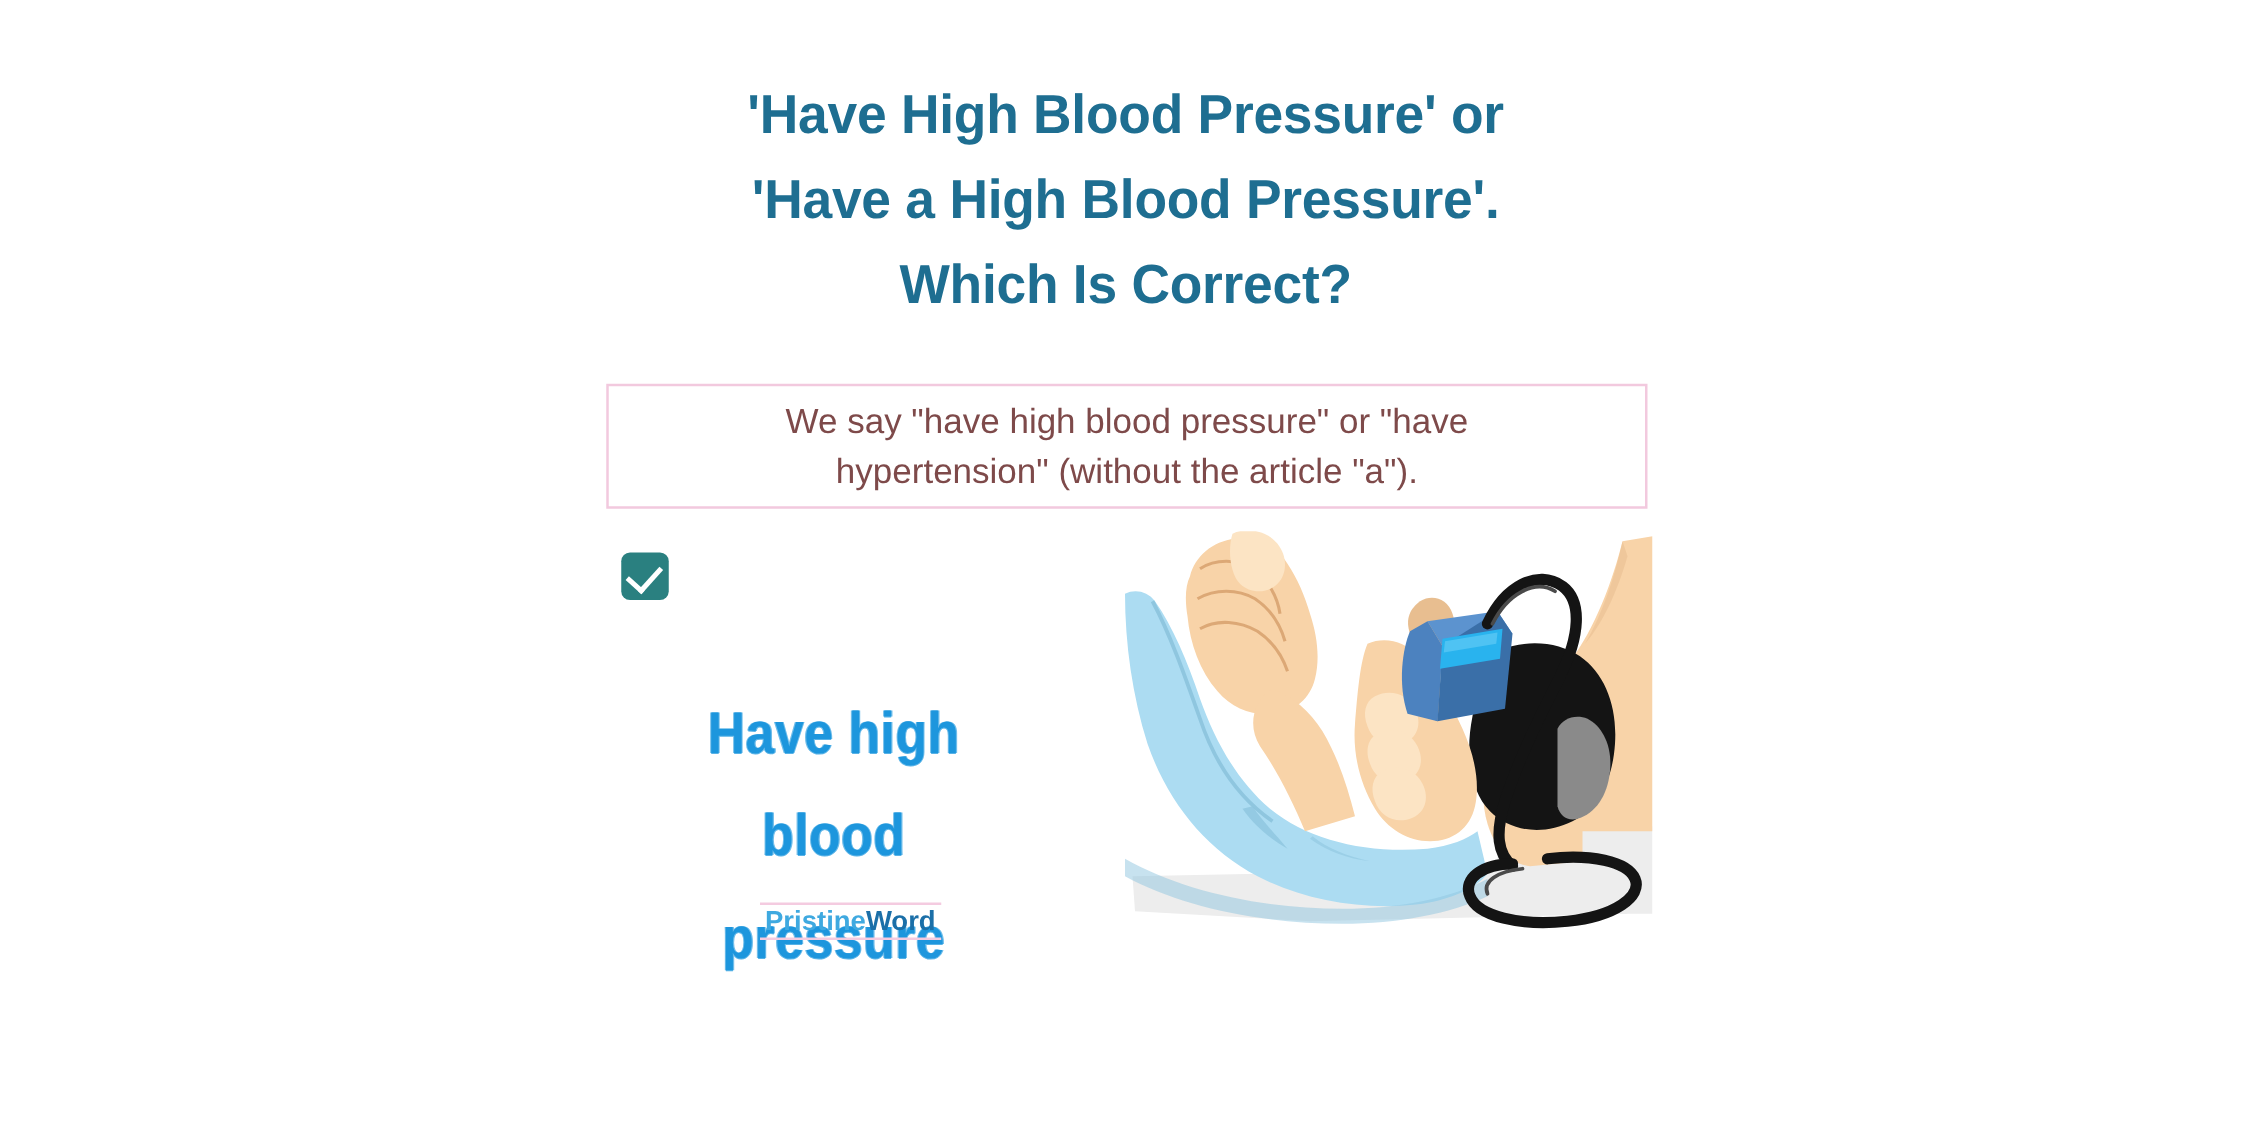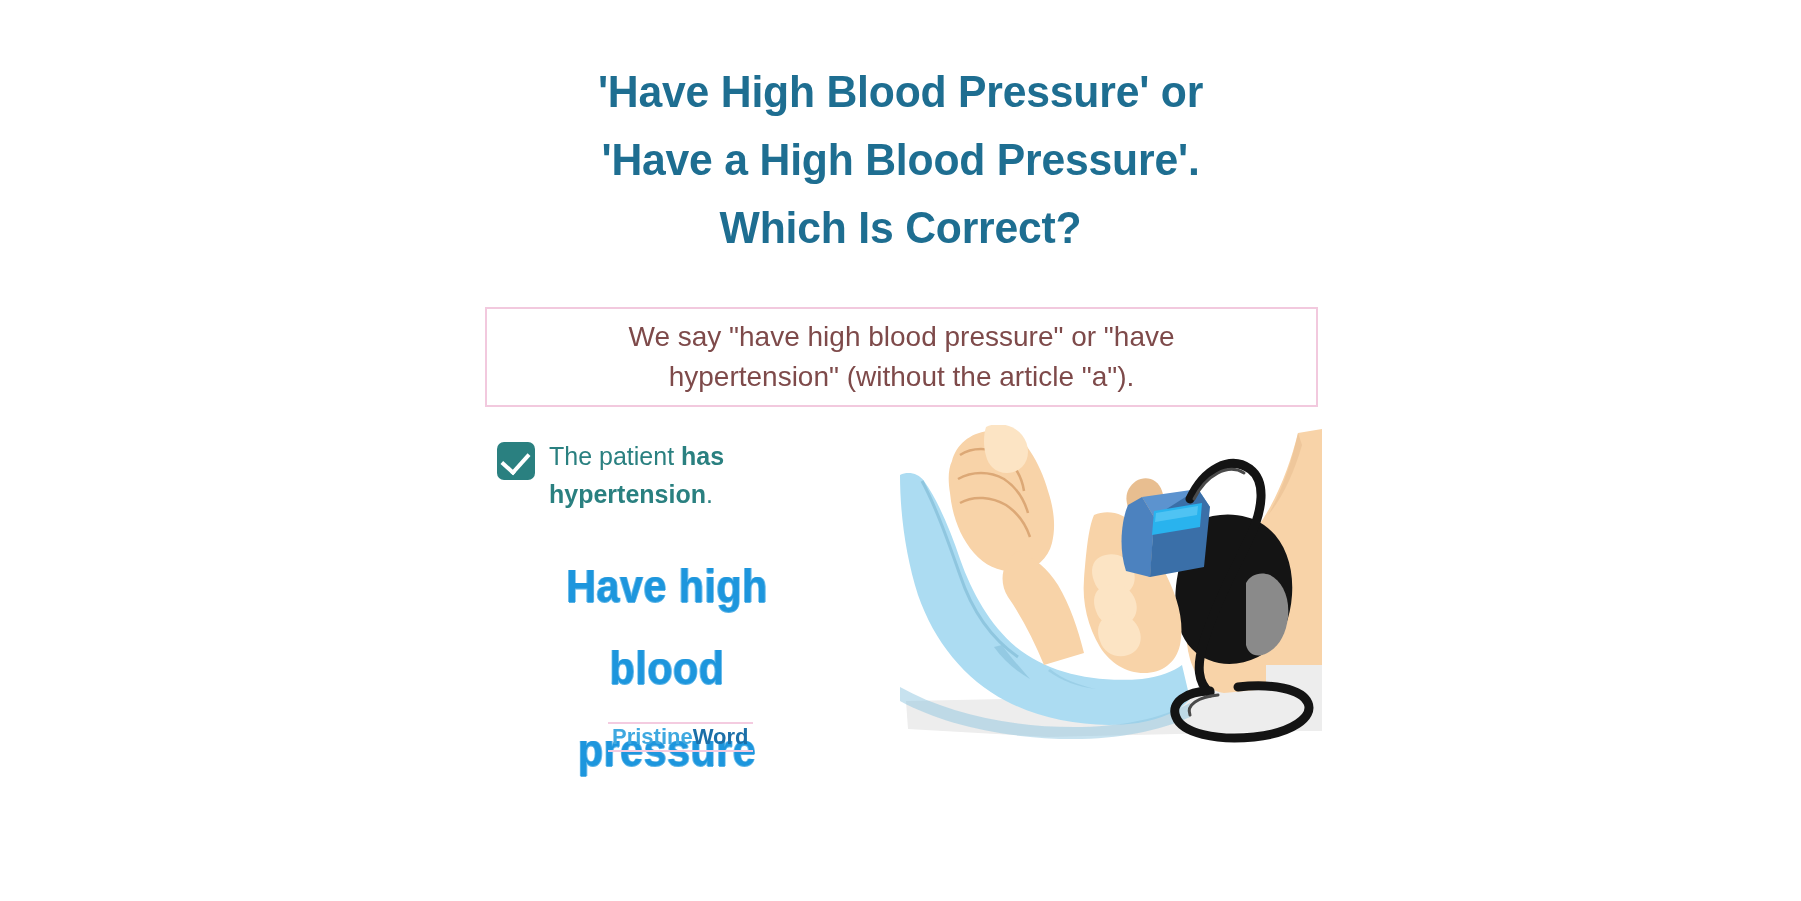--- a/index.html
+++ b/index.html
@@ -166,23 +166,20 @@
   </div>
 
   <div class="callout-box">
     <div class="callout-text">We say "have high blood pressure" or "have hypertension" (without the article "a").</div>
   </div>
 
   <div class="example-row">
     <div class="checkbox">
       <span class="tick"></span>
     </div>
-    <div class="example-text">
-      <span>The patient </span><b>has hypertension</b><span>.</span>
-    </div>
   </div>
 
   <div class="phrase">Have high blood pressure</div>
 
   <div class="logo">
     <span class="pristine">Pristine</span><span class="word">Word</span>
   </div>
 
   <div class="illustration">
     <svg width="424" height="320" viewBox="0 0 424 320" xmlns="http://www.w3.org/2000/svg">

